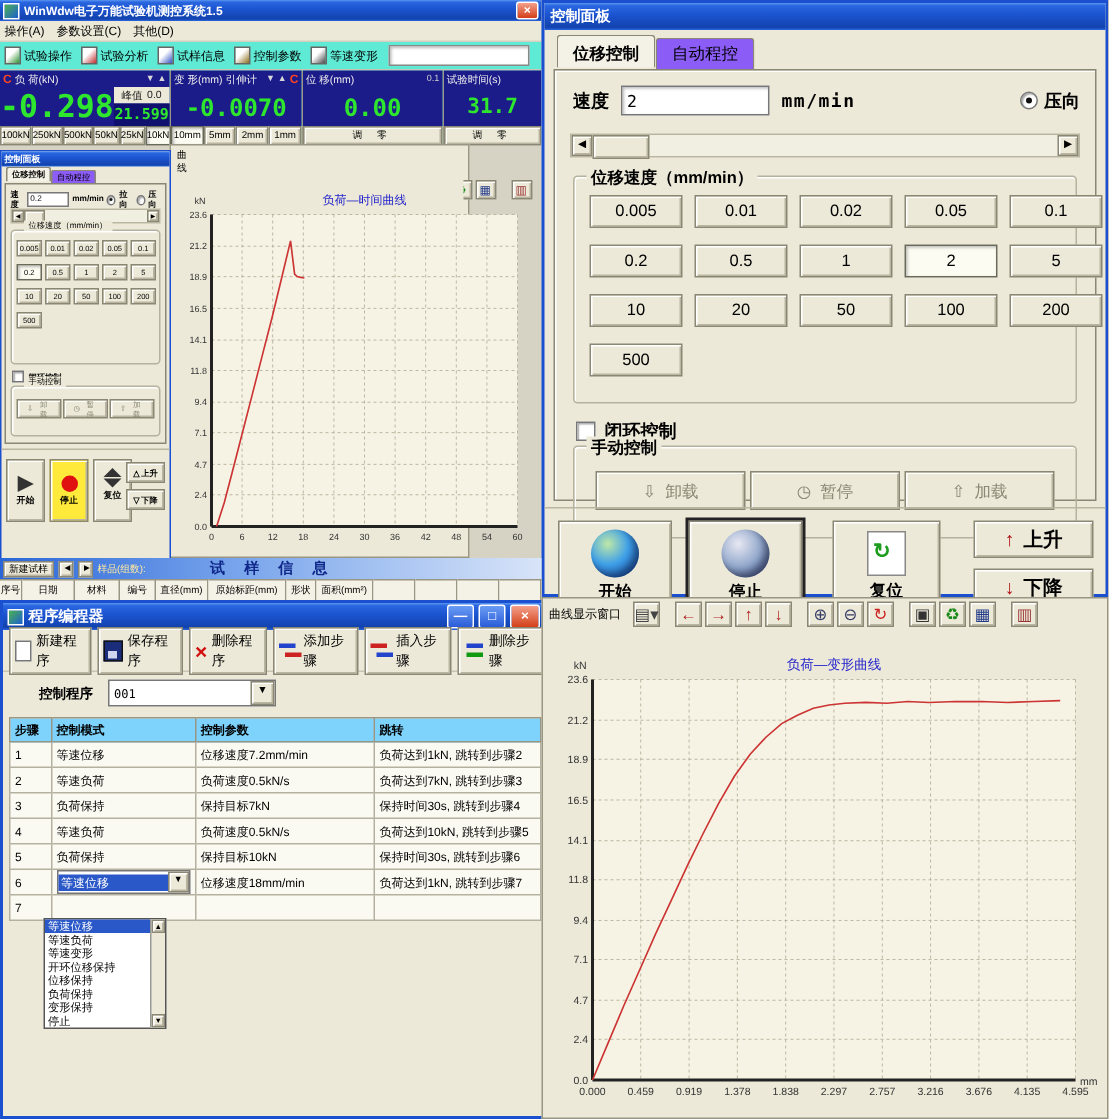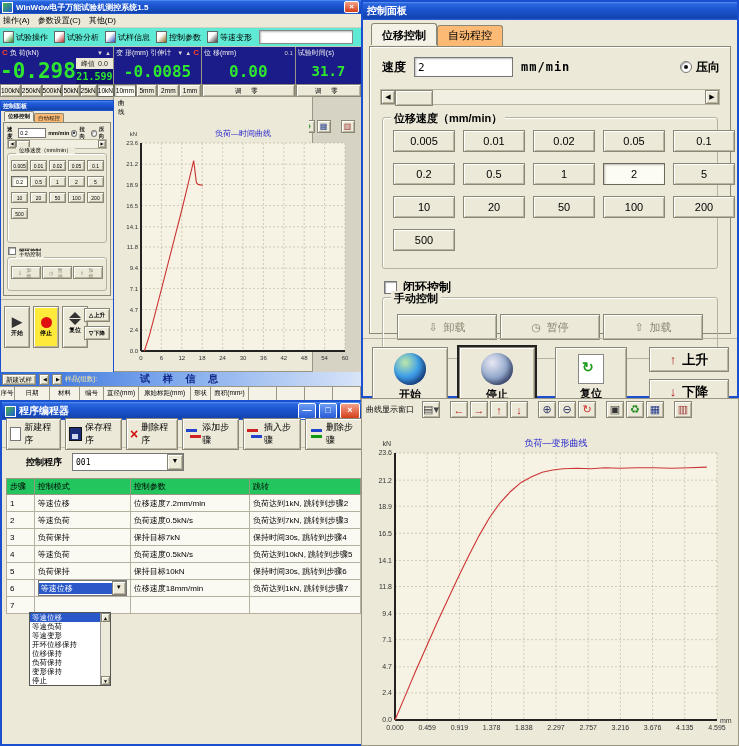--- a/index.html
+++ b/index.html
@@ -40,21 +40,21 @@
   .peakstrip{height:11px;background:#ece9d8;color:#222;font-size:7px;display:flex;align-items:center;justify-content:center;gap:3px;}
   .peakval{flex:1;background:#10106e;color:#2ee62e;font-size:10px;font-family:"DejaVu Sans Mono",monospace;font-weight:bold;display:flex;align-items:center;justify-content:center;}
   .rangerow{height:13px;display:flex;}
   .rangerow .btn3d{flex:1;font-size:6.5px;padding:0;line-height:11px;}
   .zerobtn{font-size:7.5px;letter-spacing:4px;}
   
   #cp{left:361px;top:0;width:378px;height:398px;}
   #cp .titlebar{height:18px;font-size:10px;padding-left:4px;}
   .cp-body{position:relative;height:calc(100% - 18px);}
   .cp-tabs{position:absolute;left:8px;top:5px;display:flex;}
-  .tab{border:1px solid #8a8774;border-bottom:none;padding:2px 10px;font-size:11px;background:#fdba74;border-radius:3px 3px 0 0;cursor:pointer;}
+  .tab{border:1px solid #8a8774;border-bottom:none;padding:2px 10px;font-size:11px;background:#8b5cf6;border-radius:3px 3px 0 0;cursor:pointer;}
   .tab.active{background:#f4f2e6;font-weight:bold;position:relative;top:-2px;padding-top:4px;}
   .tabpage{position:absolute;left:6px;right:6px;top:26px;height:286px;border:1px solid #8a8774;box-shadow:inset 1px 1px 0 #fff;background:#ece9d8;}
   .sp-row{position:absolute;left:12px;top:10px;right:10px;display:flex;align-items:center;font-size:12px;font-weight:bold;}
   .sp-row input{width:92px;height:16px;border:1px solid #777;box-shadow:inset 1px 1px 2px #bbb;font-size:11px;padding-left:3px;margin:0 8px;}
   .sp-row .unit{font-weight:bold;letter-spacing:1px;}
   .sp-row .dir{margin-left:auto;display:flex;align-items:center;gap:4px;}
   .hscroll{position:absolute;left:10px;right:10px;top:42px;height:14px;background:#f1efe2;border:1px solid #b9b5a0;display:flex;}
   .hs-btn{width:14px;height:100%;font-size:7px;line-height:12px;text-align:center;padding:0;}
   .hs-thumb{width:36px;height:100%;}
   .hs-track{flex:1;}
@@ -149,21 +149,21 @@
   .pi-step::after{content:"";position:absolute;left:4px;top:8px;width:11px;height:3px;background:#cc2222;}
   .pi-ins::before{background:#cc2222;}
   .pi-ins::after{background:#2244cc;}
   .pi-rem::before{background:#2244cc;left:2px;}
   .pi-rem::after{background:#119911;left:2px;}
   #prog-ctl{position:absolute;left:24px;top:33px;display:flex;align-items:center;font-size:9px;font-weight:bold;gap:10px;}
   .combo{width:110px;height:16px;background:#fff;border:1px solid #777;display:flex;align-items:center;font-weight:normal;}
   .combo .cv{flex:1;font-size:8px;padding-left:3px;}
   .combo .cb{width:14px;height:14px;font-size:7px;line-height:12px;text-align:center;}
   #prog-table{position:absolute;left:4px;top:58px;width:355px;border-collapse:collapse;background:#fbfaf2;}
-  #prog-table th{background:#22c55e;border:1px solid #9a9684;font-size:8px;font-weight:normal;text-align:left;padding:1px 3px;height:13px;}
+  #prog-table th{background:#7dd3fc;border:1px solid #9a9684;font-size:8px;font-weight:bold;text-align:left;padding:1px 3px;height:13px;}
   #prog-table td{border:1px solid #b5b1a0;font-size:8px;padding:0 3px;height:16px;}
   .cellcombo{display:flex;align-items:center;height:14px;border:1px solid #777;background:#fff;}
   .cellcombo .cv{flex:1;background:#2a58c8;color:#fff;font-size:8px;padding-left:2px;}
   .cellcombo .cb{width:12px;height:12px;font-size:6px;line-height:11px;text-align:center;}
   #dd-list{position:absolute;left:27px;top:192px;width:80px;background:#fff;border:1px solid #555;z-index:9;display:flex;}
   #dd-items{flex:1;}
   .dd-it{font-size:7.5px;padding:0 2px;height:9px;line-height:9px;white-space:nowrap;cursor:pointer;}
   .dd-it.sel{background:#2a58c8;color:#fff;}
   .dd-sb{width:9px;background:#ece9d8;border-left:1px solid #999;display:flex;flex-direction:column;justify-content:space-between;}
   .dd-sb .hs-btn{width:9px;height:9px;font-size:5px;line-height:8px;}
@@ -241,21 +241,21 @@
       <div class="dgroup" style="width:88px">
         <div class="dhead">
           <span>变 形(mm)</span>
           <span>引伸计</span>
           <span class="sp"></span>
           <span class="tri">▼</span>
           <span class="tri">▲</span>
           <span class="cico">C</span>
         </div>
         <div class="dbody">
-            <div class="dval" style="font-size:16px">-0.0085</div>
+            <div class="dval" style="font-size:16px">-0.0070</div>
           </div>
         <div class="rangerow" id="deform-ranges">
             <button class="btn3d sel">10mm</button>
             <button class="btn3d">5mm</button>
             <button class="btn3d">2mm</button>
             <button class="btn3d">1mm</button>
           </div>
       </div>
 
       <div class="dgroup" style="width:94px">

